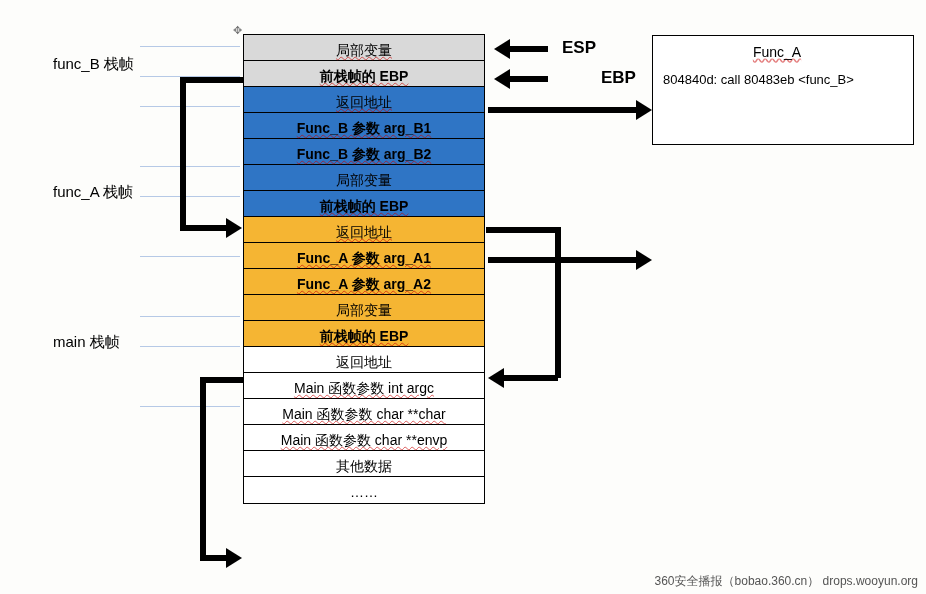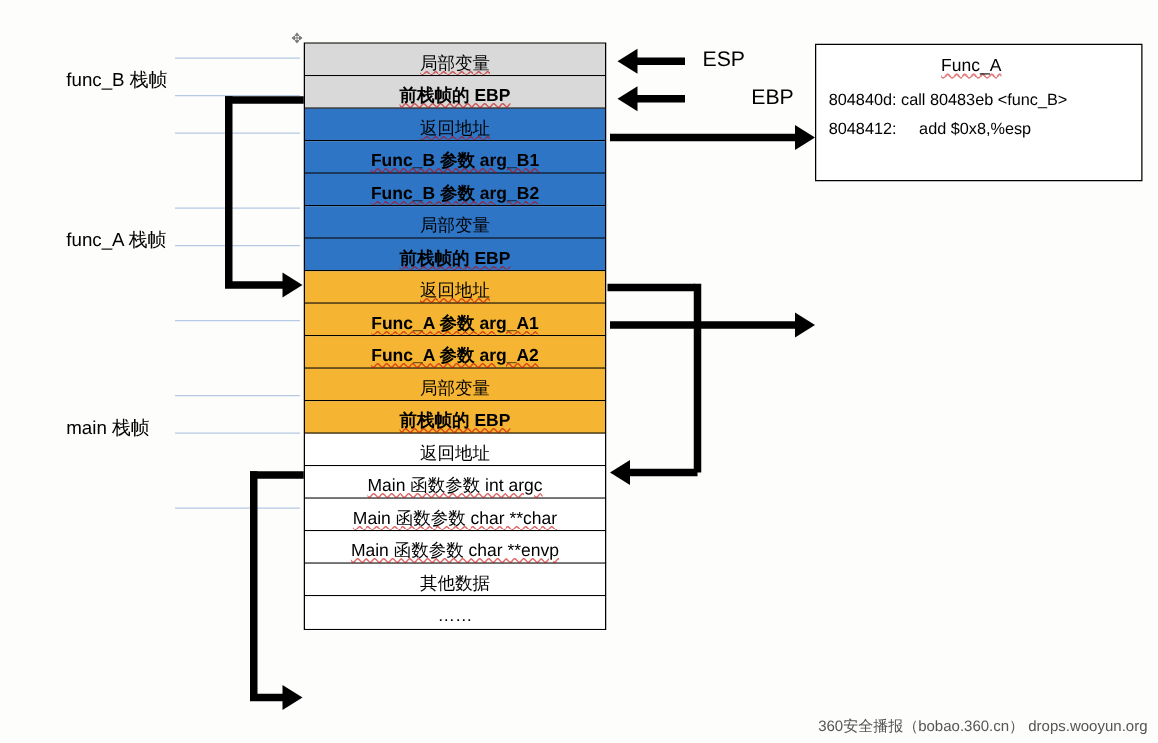--- a/index.html
+++ b/index.html
@@ -51,21 +51,21 @@
   .bracket-line {
     position: absolute;
     background: #b6c9e6;
     height: 1px;
   }
 
   
   .ptr-label {
     position: absolute;
     font-size: 17px;
-    font-weight: 400;
+    font-weight: 700;
   }
 
   
   .arrow-h {
     position: absolute;
     height: 6px;
     background: #000;
   }
   .arrow-v {
     position: absolute;
@@ -197,19 +197,18 @@
   <div class="arrow-head-left" style="left:488px; top:368px;"></div>
 
   <div class="arrow-h" style="left:200px; top:377px; width:43px;"></div>
   <div class="arrow-v" style="left:200px; top:377px; height:181px;"></div>
   <div class="arrow-h" style="left:200px; top:555px; width:28px;"></div>
   <div class="arrow-head-right" style="left:226px; top:548px;"></div>
 
   <div class="code-box" style="left:652px; top:35px; height:110px;">
     <div class="title">Func_A</div>
     <div class="line">804840d: call 80483eb &lt;func_B&gt;</div>
-    <div class="line">8048412:     add $0x8,%esp</div>
   </div>
 
 
   <div class="watermark">360安全播报（bobao.360.cn）  drops.wooyun.org</div>
 
 </div>
 
 </body></html>

